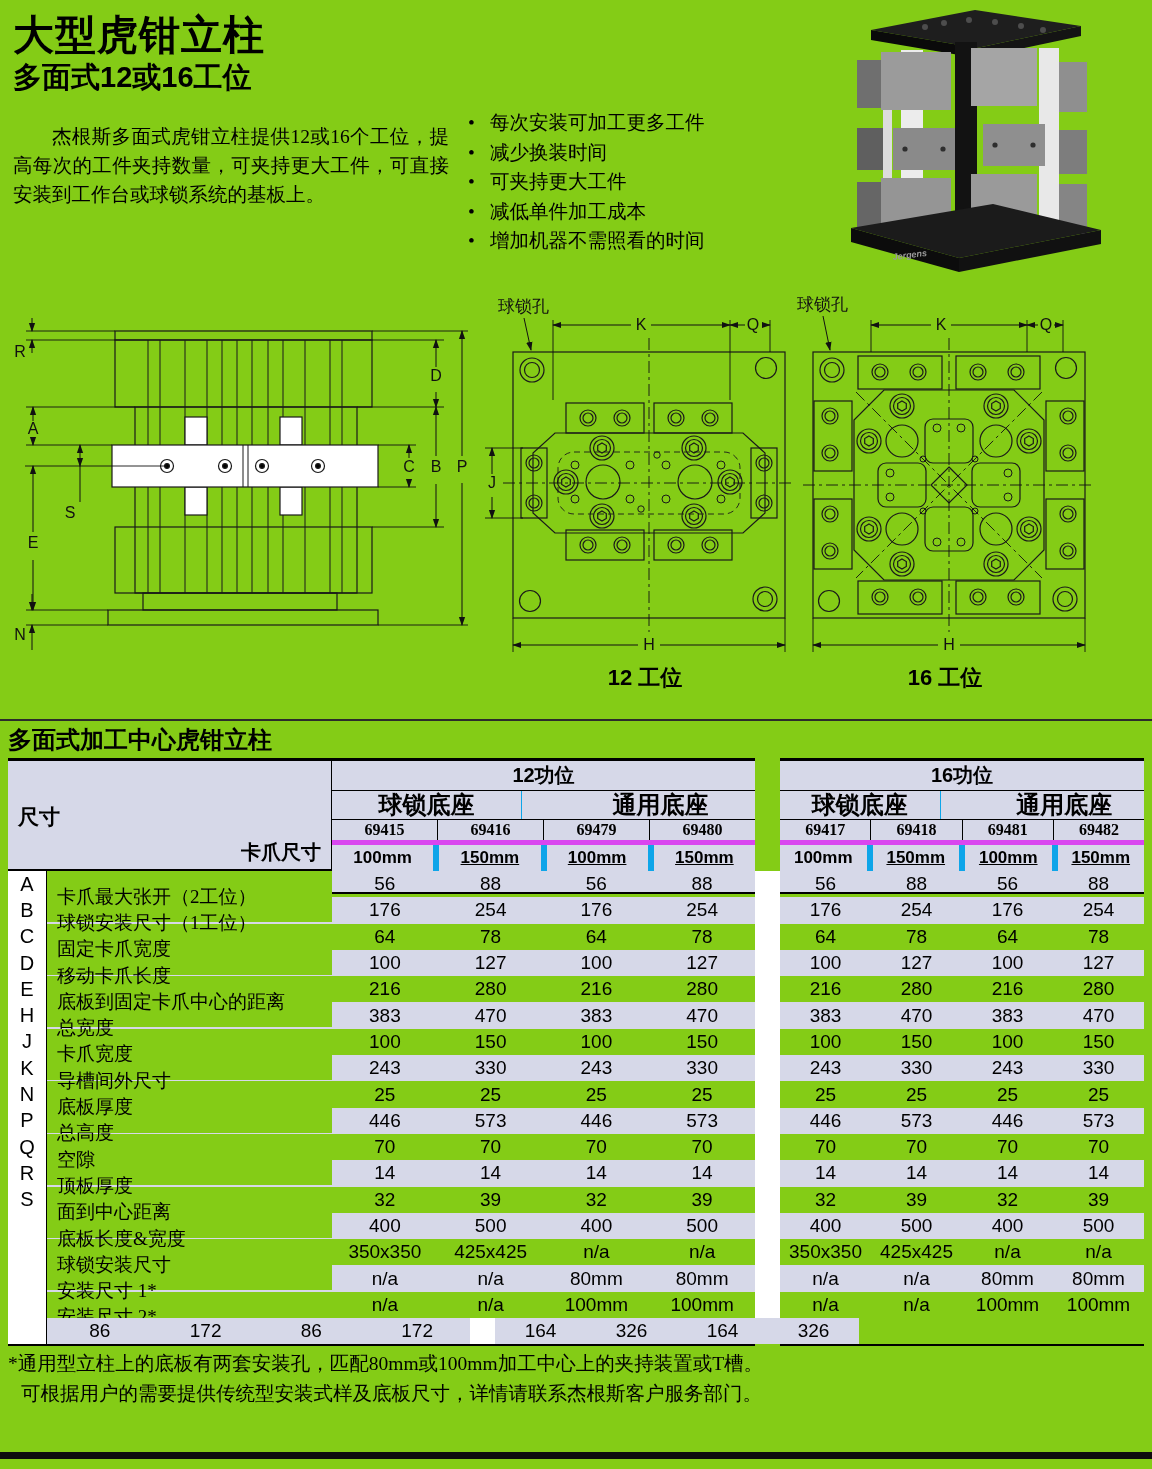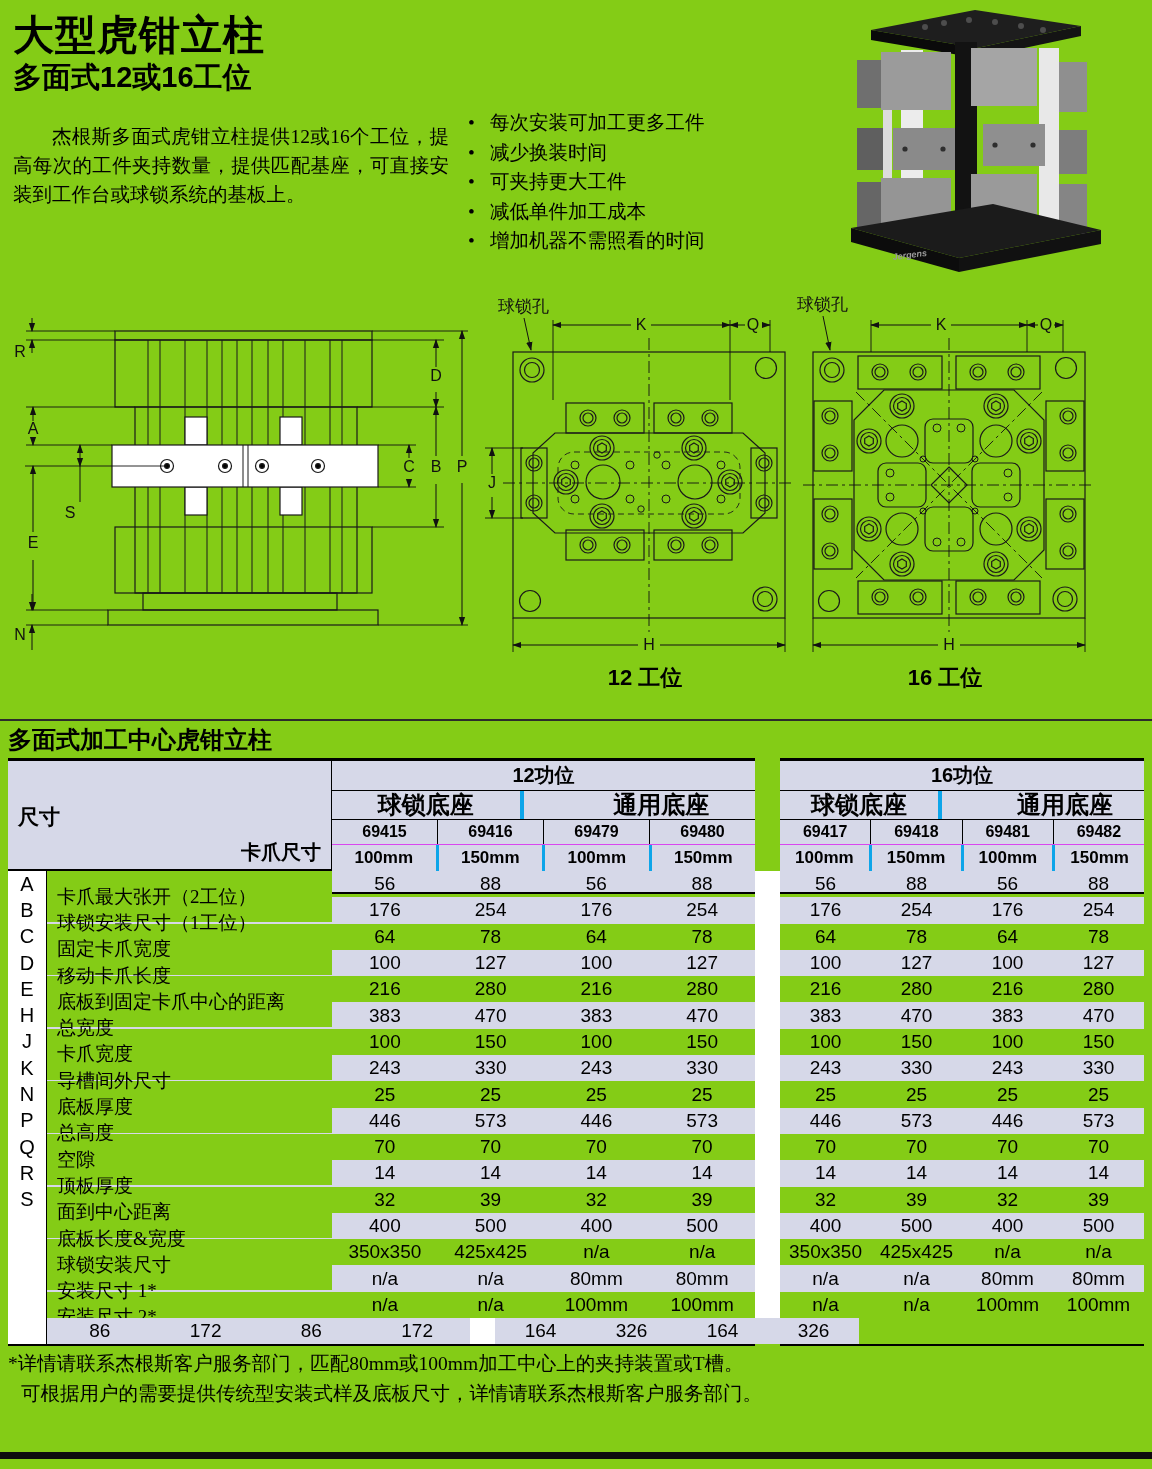--- a/index.html
+++ b/index.html
@@ -33,27 +33,27 @@
   .hdr-left{position:absolute;left:0;top:0;width:324px;height:113px;background:#d6d8e8;
             border-top:3px solid #000;border-right:1px solid #000;border-bottom:2px solid #000;box-sizing:border-box;}
   .hdr-size{position:absolute;left:10px;top:42px;font-size:21px;font-weight:bold;}
   .hdr-jaw{position:absolute;right:10px;bottom:3px;font-size:20px;font-weight:bold;}
   .hdr-grp{position:absolute;top:0;height:136px;background:#d6d8e8;border-top:3px solid #000;
            border-bottom:2px solid #000;box-sizing:border-box;}
   .g-row1{height:30px;display:flex;align-items:center;justify-content:center;font-size:20px;
           font-weight:bold;border-bottom:1px solid #000;box-sizing:border-box;}
   .g-row2{height:29px;display:flex;border-bottom:1px solid #000;box-sizing:border-box;}
   .g-row2 div{flex:1;display:flex;align-items:center;justify-content:center;font-size:24px;font-weight:bold;}
-  .g-row2 div + div{border-left:4px solid #0ea5e9;padding-left:44px;}
-  .g-row3{height:25px;display:flex;border-bottom:1px solid #d946ef;box-sizing:border-box;}
+  .g-row2 div + div{border-left:1px solid #0ea5e9;padding-left:44px;}
+  .g-row3{height:25px;display:flex;border-bottom:5px solid #d946ef;box-sizing:border-box;font-family:Liberation Serif, serif;}
   .g-row3 div{flex:1;display:flex;align-items:center;justify-content:center;font-size:16px;font-weight:bold;}
   .g-row3 div + div{border-left:1px solid #000;}
   .g-row4{height:26px;display:flex;box-sizing:border-box;}
   .g-row4 div{flex:1;display:flex;align-items:center;justify-content:center;font-size:17px;font-weight:bold;}
-  .g-row4 div + div{border-left:3px solid #0ea5e9;}
+  .g-row4 div + div{border-left:6px solid #0ea5e9;text-decoration:underline;}
 
   .rows{position:absolute;left:0;top:113px;width:1136px;}
   .trow{display:flex;height:26.3px;}
   .c-letter{width:39px;display:flex;align-items:center;justify-content:center;font-size:20px;
             border-right:1px solid #000;box-sizing:border-box;background:#fff;}
   .c-label{width:285px;display:flex;align-items:center;padding-left:10px;box-sizing:border-box;
            font-family:"Liberation Serif",serif;font-size:19px;margin-top:25px;}
   .c-val{display:flex;align-items:center;justify-content:center;font-size:19px;}
   .c12{width:105.75px;}
   .c16{width:91px;}
@@ -69,21 +69,21 @@
   .fn2{top:1380px;padding-left:13px;}
   .bottom-bar{position:absolute;left:0;top:1452px;width:1152px;height:7px;background:#0e0e0e;}
 </style>
 </head>
 <body>
 
 <div class="page">
 
   <div class="title">大型虎钳立柱</div>
   <div class="subtitle">多面式12或16工位</div>
-  <div class="intro">杰根斯多面式虎钳立柱提供12或16个工位，提高每次的工件夹持数量，提供匹配基座，可直接安装到工作台或球锁系统的基板上。</div>
+  <div class="intro">杰根斯多面式虎钳立柱提供12或16个工位，提高每次的工件夹持数量，可夹持更大工件，可直接安装到工作台或球锁系统的基板上。</div>
 
   <ul class="bullets">
     <li>每次安装可加工更多工件</li>
     <li>减少换装时间</li>
     <li>可夹持更大工件</li>
     <li>减低单件加工成本</li>
     <li>增加机器不需照看的时间</li>
   </ul>
 
   <svg class="photo" viewBox="0 0 266 278">
@@ -767,17 +767,17 @@
           <div class="c-val c16">164</div>
           <div class="c-val c16">326</div>
           <div class="c-val c16">164</div>
           <div class="c-val c16">326</div>
         </div>
       </div>
     <div class="tbl-bot l"></div>
     <div class="tbl-bot r"></div>
   </div>
 
-  <div class="footnote fn1">*详情请联系杰根斯客户服务部门，匹配80mm或100mm加工中心上的夹持装置或T槽。</div>
+  <div class="footnote fn1">*通用型立柱上的底板有两套安装孔，匹配80mm或100mm加工中心上的夹持装置或T槽。</div>
   <div class="footnote fn2">可根据用户的需要提供传统型安装式样及底板尺寸，详情请联系杰根斯客户服务部门。</div>
 
   <div class="bottom-bar"></div>
 </div>
 
 </body></html>

